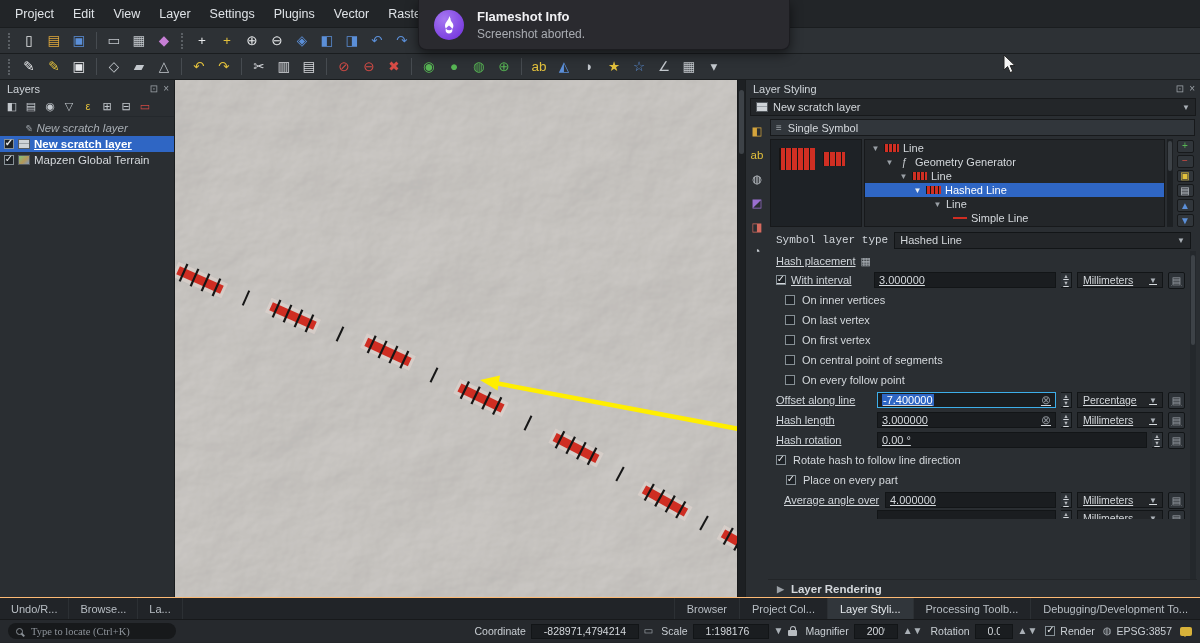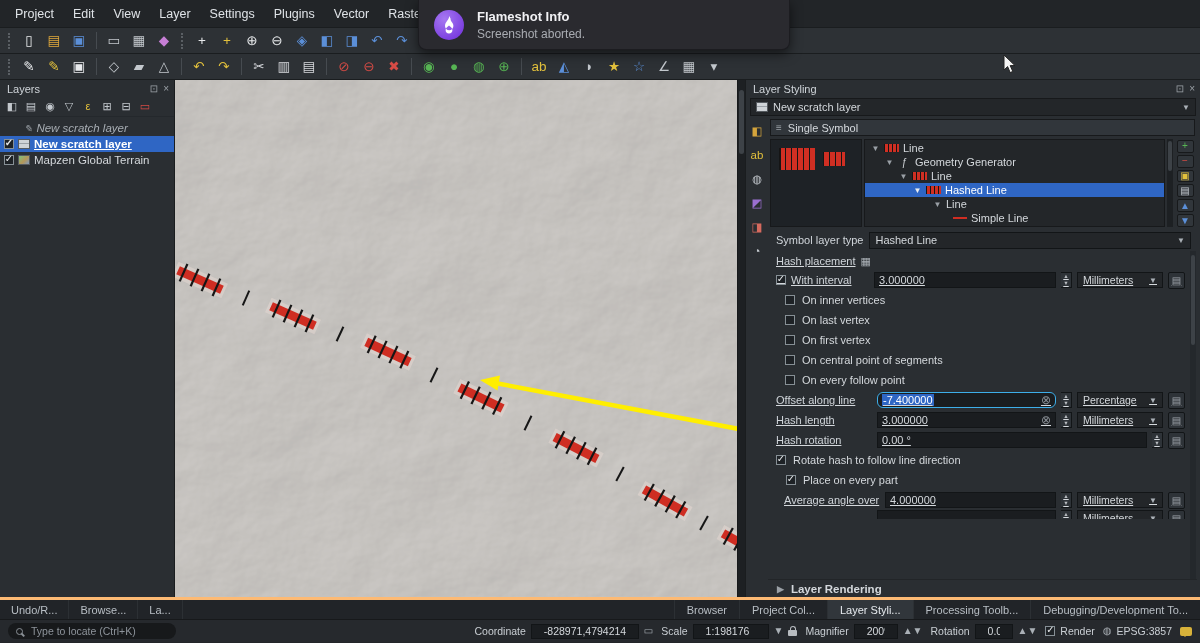--- a/index.html
+++ b/index.html
@@ -99,30 +99,30 @@
   .render-header{height:18px;display:flex;align-items:center;gap:7px;padding-left:9px;font-weight:bold;font-size:11.5px;border-top:1px solid #222528;flex:none;}
   .render-header .arr{font-size:9px;color:#9aa0a6;}
   .panel-foot{height:22px;display:flex;align-items:center;gap:6px;padding:0 7px;flex:none;}
   .foot-ico{width:15px;height:15px;border-radius:2px;border:1px solid #17191b;}
   .foot-ico.a{background:#8a6d3b;}
   .foot-ico.b{background:#3d7a3d;}
   .apply-btn{width:58px;height:17px;background:#31363b;border:1px solid #121517;display:flex;align-items:center;justify-content:center;font-size:11px;border-radius:2px;color:#e2e6ea;}
   .foot-sp{flex:1;}
 
   
-  .tabsrow{height:22px;background:#212428;display:flex;align-items:center;border-top:3px solid #fdba74;}
+  .tabsrow{height:22px;background:#212428;display:flex;align-items:center;border-top:1px solid #fdba74;}
   .ltab{padding:0 11px;font-size:11px;color:#b9bfc5;height:100%;display:flex;align-items:center;border-right:1px solid #2c3034;}
   .dock-tabs{margin-left:auto;display:flex;height:100%;}
   .dtab{padding:0 12px;font-size:11px;color:#b9bfc5;display:flex;align-items:center;border-left:1px solid #2c3034;white-space:nowrap;}
   .dtab.active{background:#31363b;color:#e6eaee;}
 
   
   .statusbar{height:23px;background:#26292d;display:flex;align-items:center;gap:8px;padding:0 8px;font-size:10.5px;color:#c9ced3;border-top:1px solid #17191b;}
   .locate{width:168px;height:16px;background:#17191b;border-radius:8px;display:flex;align-items:center;padding:0 8px;gap:6px;flex:none;}
-  .locate input{background:transparent;border:none;color:#8d939a;font-size:10.5px;width:100%;outline:none;font-family:Liberation Sans, sans-serif;}
+  .locate input{background:transparent;border:none;color:#8d939a;font-size:10.5px;width:100%;outline:none;font-family:Liberation Serif, serif;}
   .locate input::placeholder{color:#8d939a;}
   .mag{width:7px;height:7px;border:1.5px solid #8a9096;border-radius:50%;position:relative;flex:none;}
   .mag::after{content:"";position:absolute;width:4px;height:1.5px;background:#8a9096;transform:rotate(45deg);right:-3px;bottom:-2px;}
   .sb-group{display:flex;align-items:center;gap:5px;white-space:nowrap;}
   .sb-input{height:15px;background:#1a1d20;border:1px solid #121517;color:#d4d8dc;font-size:10.5px;padding:0 12px;font-family:inherit;outline:none;}
   .sb-ico{font-size:10px;color:#aab0b6;line-height:1;}
   .lock{width:9px;height:6px;background:#b8bcc0;border-radius:1px;position:relative;margin-top:4px;flex:none;}
   .lock::before{content:"";position:absolute;top:-4px;left:1.5px;width:4px;height:4px;border:1.5px solid #b8bcc0;border-bottom:none;border-radius:3px 3px 0 0;}
   .bubble{width:12px;height:9px;background:#d8b23a;border-radius:2px;position:relative;flex:none;}
   .bubble::after{content:"";position:absolute;bottom:-4px;left:2px;border:3px solid transparent;border-top-color:#d8b23a;}
@@ -534,21 +534,21 @@
               <span class="sb">
                   <i style="color:#5b8fd8;">▲</i>
                 </span>
               <span class="sb">
                   <i style="color:#5b8fd8;">▼</i>
                 </span>
             </div>
           </div>
 
           <div class="slt-row">
-            <span class="f-label" style="width:auto;">Symbol layer type</span>
+            <span class="f-label" style="width:auto;font-family:Liberation Mono, monospace;">Symbol layer type</span>
             <div class="dropdown">
               <span>Hashed Line</span>
               <span class="dd-arrow">▼</span>
             </div>
           </div>
 
           <div class="form">
             <div class="f-row" style="height:18px;">
               <span class="f-label" style="width:auto;">Hash placement</span>
               <span class="hint-ico">▦</span>
@@ -586,21 +586,21 @@
                   <span>On central point of segments</span>
                 </div>
                 <div class="chk-row">
                   <span class="cbx"></span>
                   <span>On every follow point</span>
                 </div>
             </div>
 
             <div class="f-row">
               <span class="f-label">Offset along line</span>
-              <div class="spin-field" style="border-color:#3daee9;border-radius:6px;">
+              <div class="spin-field" style="border-color:#3daee9;">
                 <span class="sel-text">-7.400000</span>
                 <span class="clear-ico">⊗</span>
               </div>
               <span class="spin-btns">▲<br>▼</span>
               <div class="unit-dd">
                 <span>Percentage</span>
                 <span class="dd-arrow">▼</span>
               </div>
               <span class="dd-btn">▤</span>
             </div>

